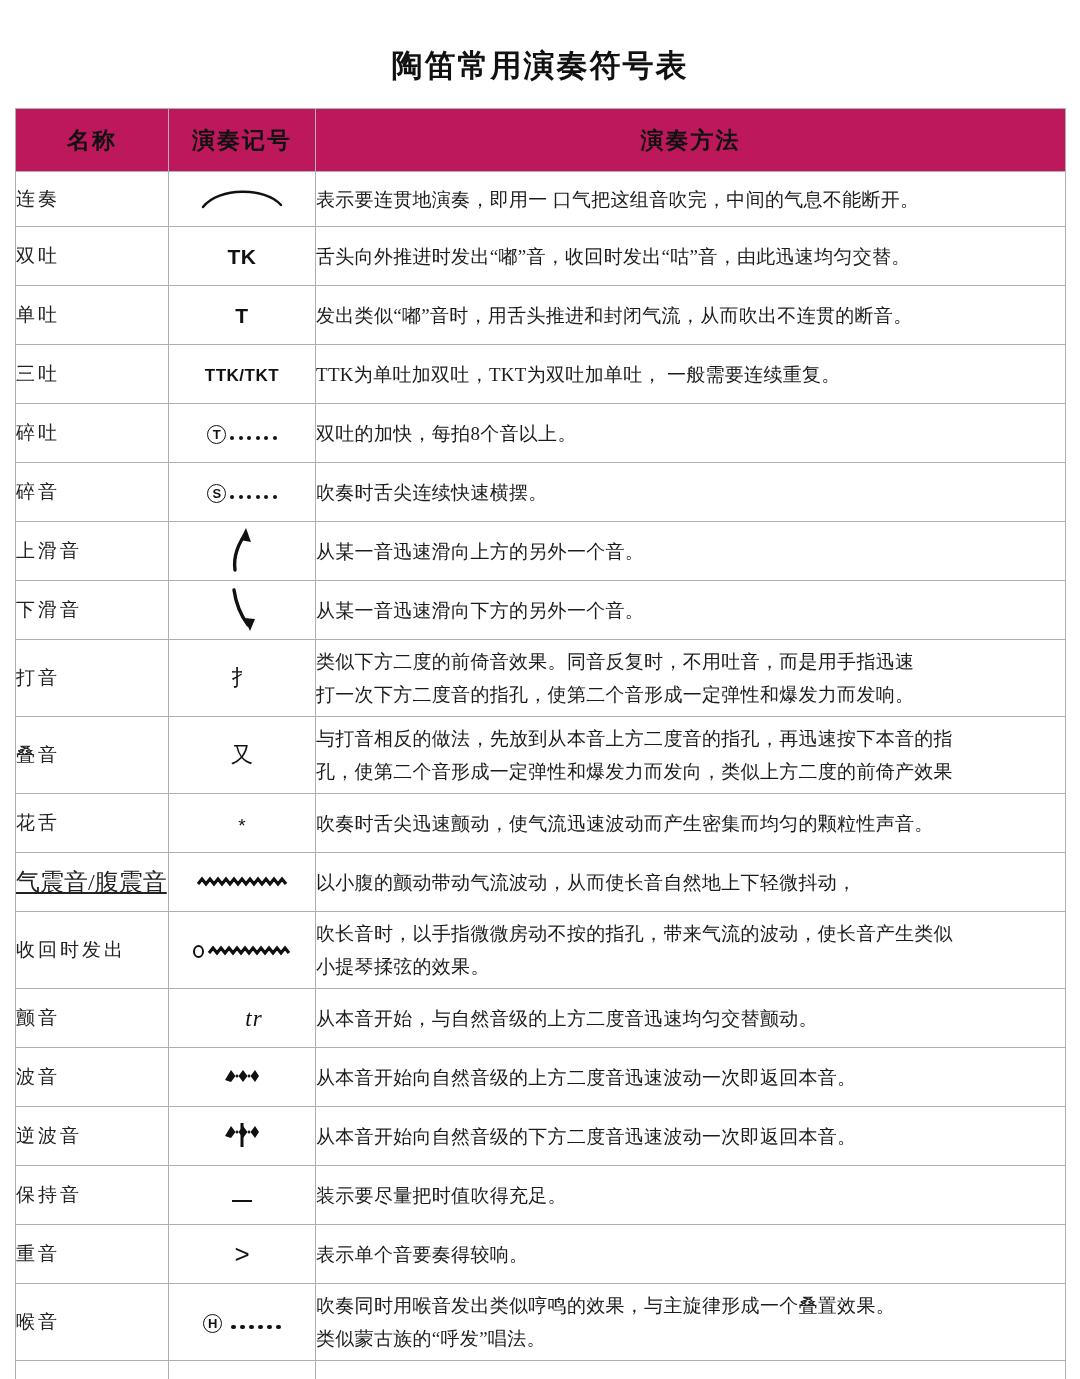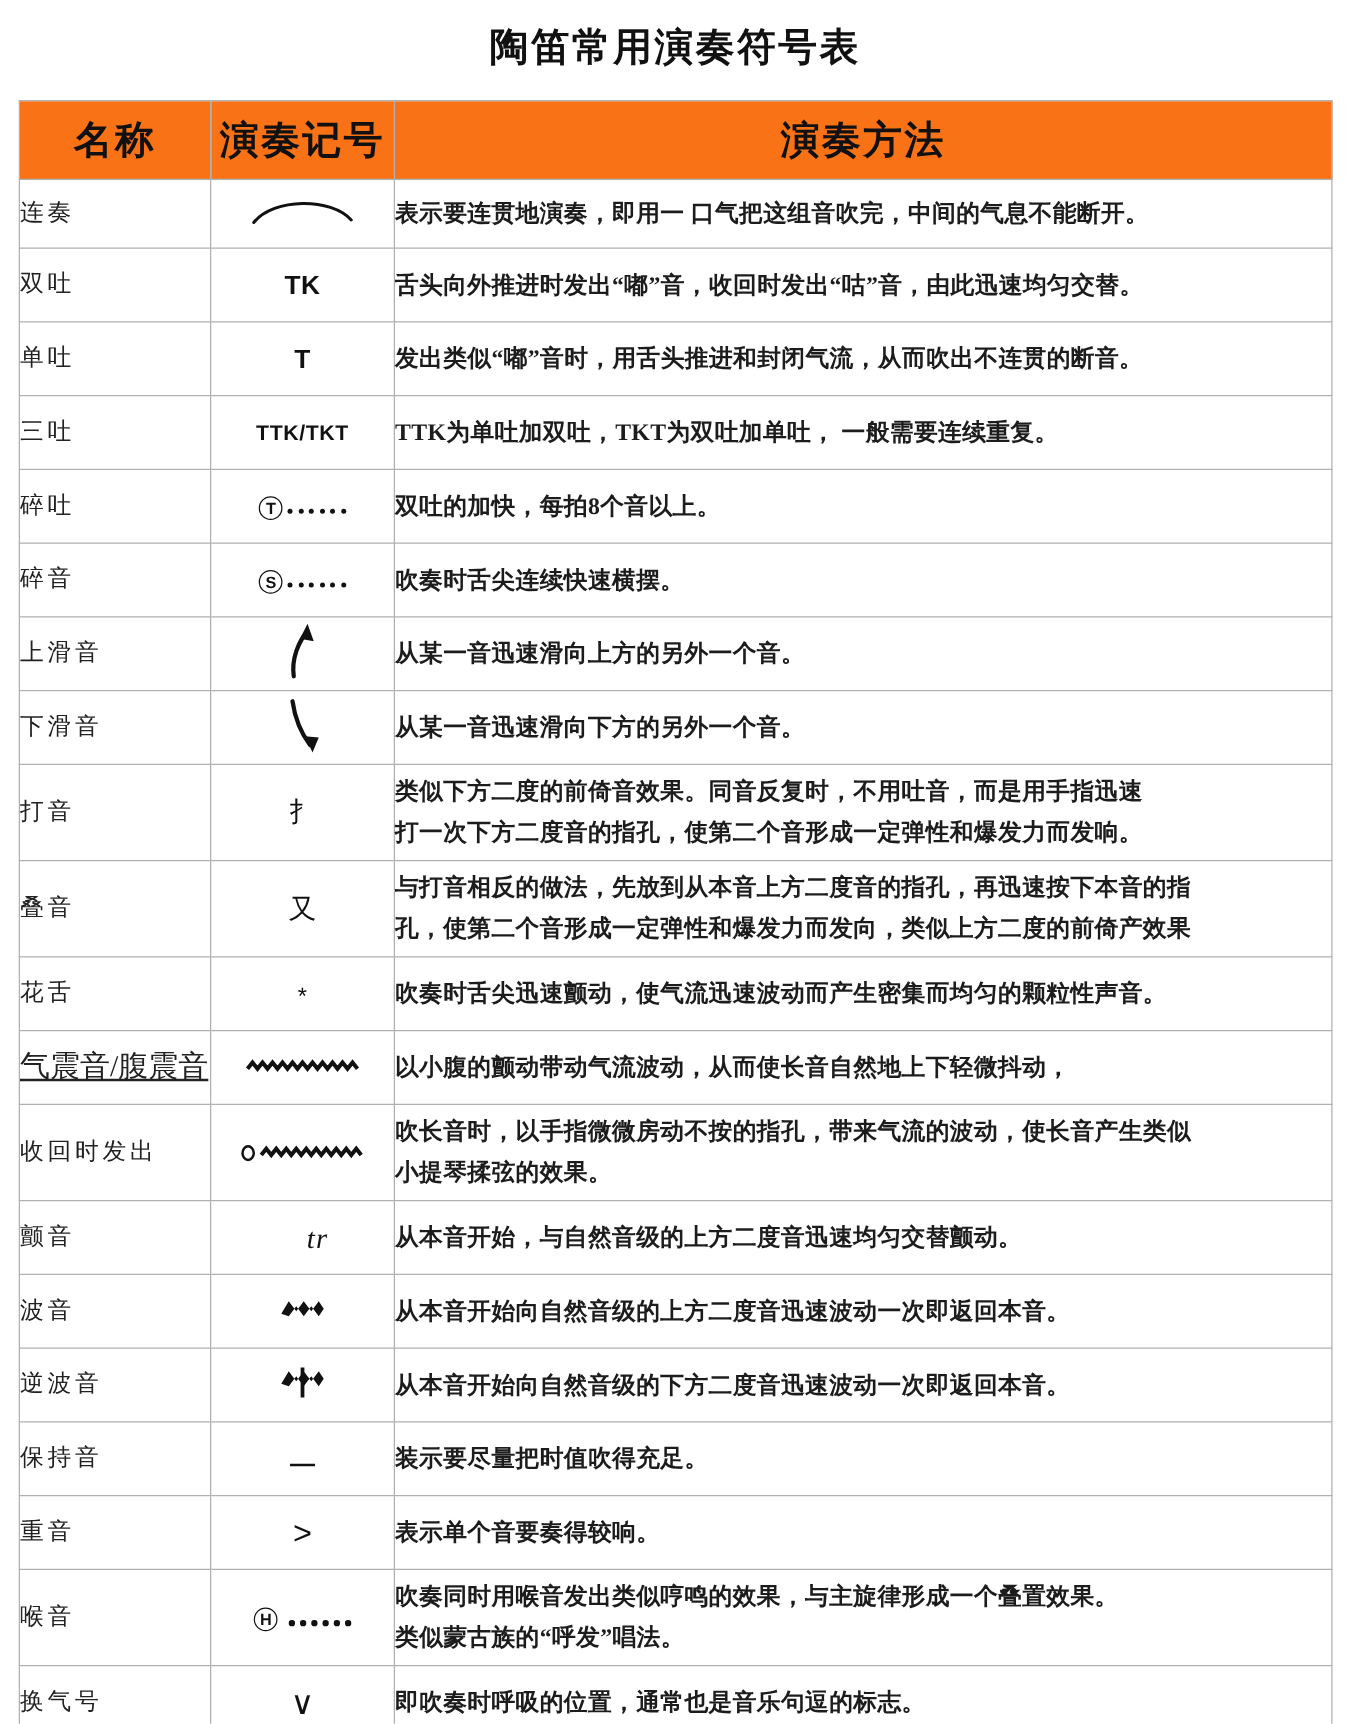--- a/index.html
+++ b/index.html
@@ -25,20 +25,21 @@
   .doc-title {
     text-align: center;
     font-family: "Liberation Serif", "DejaVu Serif", serif;
     font-size: 31px;
     font-weight: bold;
     letter-spacing: 2px;
     color: #111111;
     padding-top: 18px;
     padding-bottom: 0;
     line-height: 1.3;
+    margin-top: 28px;
   }
 
   .table-wrap {
     margin: 22px 15px 0 15px;
     width: 1050px;
   }
 
   table.sym-table {
     border-collapse: collapse;
     width: 1050px;
@@ -51,23 +52,23 @@
   table.sym-table col.c-method { width: 750px; }
 
   table.sym-table th,
   table.sym-table td {
     border: 1px solid #b0b0b0;
     padding: 0;
     vertical-align: middle;
   }
 
   thead th {
-    background: #f97316;
+    background: #be185d;
     height: 62px;
-    font-size: 31px;
+    font-size: 23px;
     font-weight: bold;
     text-align: center;
     letter-spacing: 2px;
     color: #111111;
   }
 
   td.name-cell {
     text-align: left;
     font-size: 19px;
     letter-spacing: 3px;
@@ -91,21 +92,21 @@
   }
 
   td.method-cell {
     font-size: 19px;
     line-height: 1.75;
     color: #1c1c1c;
     padding: 10px 14px 10px 16px;
     text-align: left;
     letter-spacing: 0.3px;
   }
-  td.method-cell .ln { display: block; white-space: nowrap; font-weight: bold; }
+  td.method-cell .ln { display: block; white-space: nowrap; }
 
   
   tr.r-1 td { height: 54px; }
   tr.r-2 td { height: 58px; }
   tr.r-3 td { height: 76px; }
 
   
   .sym {
     display: inline-flex;
     align-items: center;

